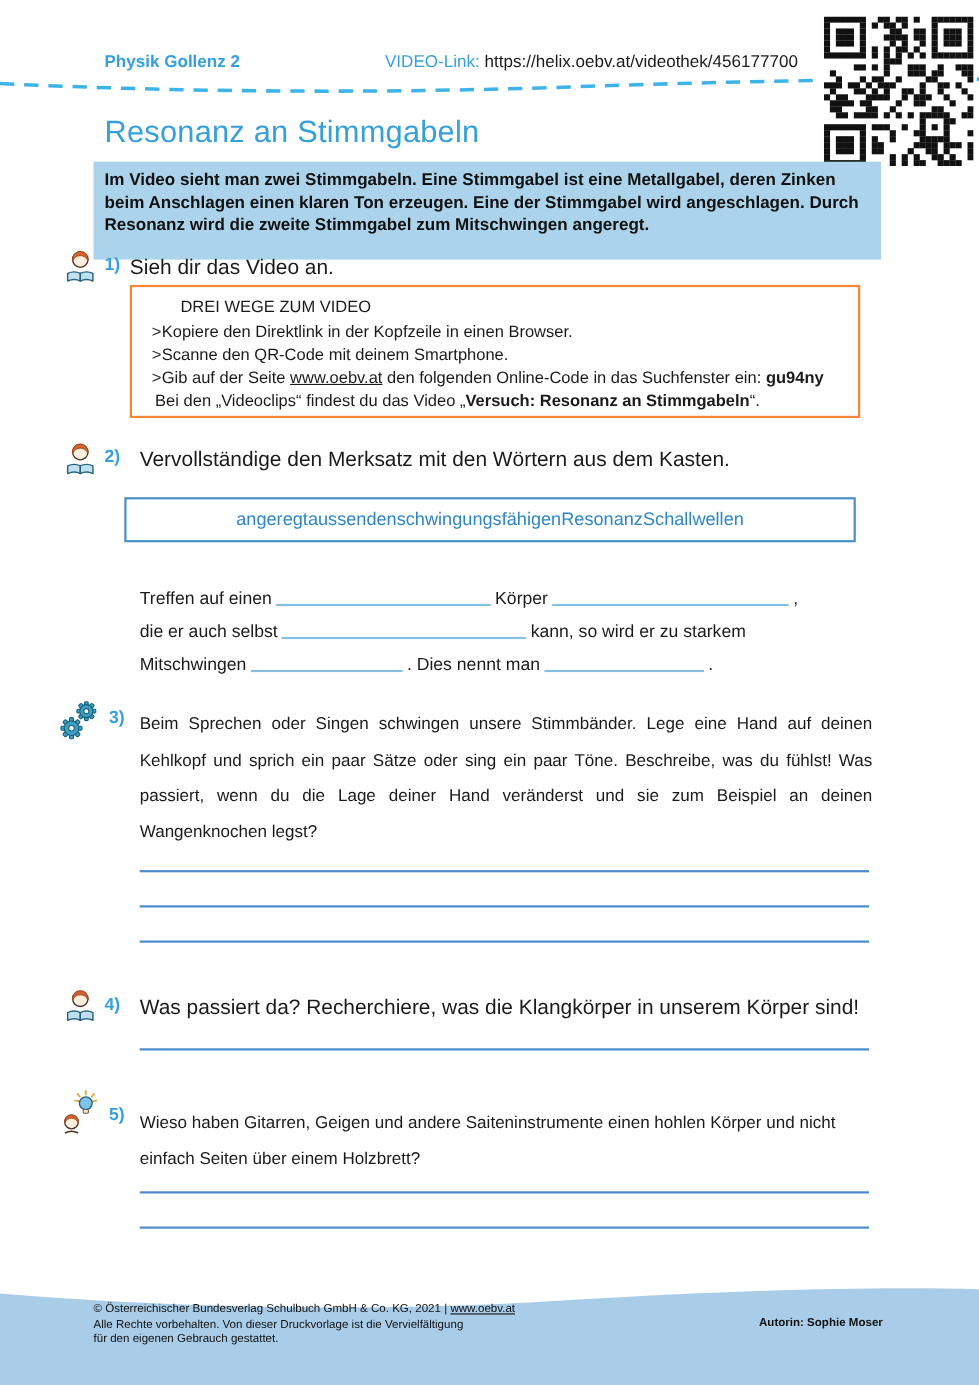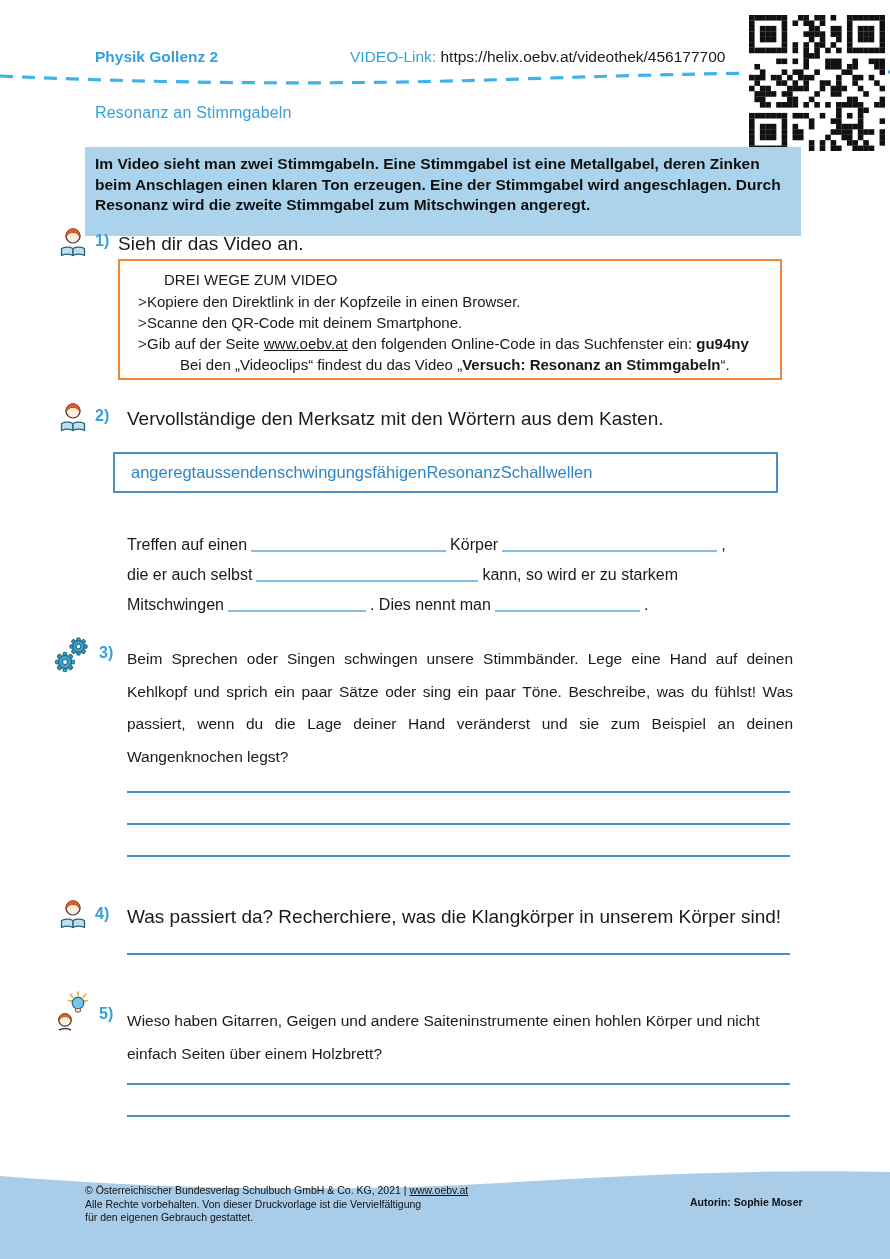--- a/index.html
+++ b/index.html
@@ -17,41 +17,41 @@
   .header-right{left:350px;top:48px;font-size:15.5px}
   .vlabel{color:var(--accent)}
   .vurl{color:#1a1a1a;font-weight:400;text-decoration:none}
   .dashline{left:0;top:62px}
 
   
   .qr{left:746px;top:12px;width:142px;height:142px;background:#fff;padding:3px}
   .qr svg{display:block}
 
   
-  .page-title{left:95px;top:104px;font-size:16px;color:var(--accent);font-weight:400;letter-spacing:.2px}
+  .page-title{left:95px;top:104px;font-size:28px;color:var(--accent);font-weight:400;letter-spacing:.2px}
   .intro-box{left:85px;top:147px;width:716px;min-height:71px;background:var(--info-bg);
     padding:7px 13px 20px 10px;font-size:15.5px;font-weight:700;line-height:20.5px;color:#111}
 
   
   .tnum{font-size:16px;font-weight:700;color:var(--accent)}
   .ttext{font-size:19px;color:var(--ink)}
 
   
   .video-box{left:118px;top:259px;width:664px;height:121px;border:2px solid var(--orange);background:#fff;
     padding:8px 10px 6px 0;font-size:15px;line-height:21px}
   .vb-head{margin-left:44px;margin-bottom:1px}
   .vrow{display:flex}
   .vmark{width:27px;padding-left:18px;color:#333;flex:0 0 auto}
-  .vb-cont{margin-left:60px}
+  .vb-cont{margin-left:21px}
   .ulink{color:inherit}
   .bold{font-weight:700}
 
   
   .word-box{left:113px;top:452px;width:665px;height:41px;border:2px solid #4a8fc8;background:#fff;
-    display:flex;align-items:center;justify-content:flex-start;padding:0 16px}
+    display:flex;align-items:center;justify-content:center;padding:0 16px}
   .word{color:var(--word-blue);font-size:16.5px}
 
   
   .fill{left:127px;top:530px;width:680px;font-size:16px;line-height:30px}
   .blank{display:inline-block;border-bottom:2px solid var(--line-light);height:17px;vertical-align:-2px;margin:0 4px}
   .b195{width:195px}.b215{width:215px}.b222{width:222px}.b138{width:138px}.b145{width:145px}
 
   
   .t3para{left:127px;top:643px;width:666px;font-size:15.5px;line-height:32.6px}
   .t3para .jl{text-align:justify;text-align-last:justify}

